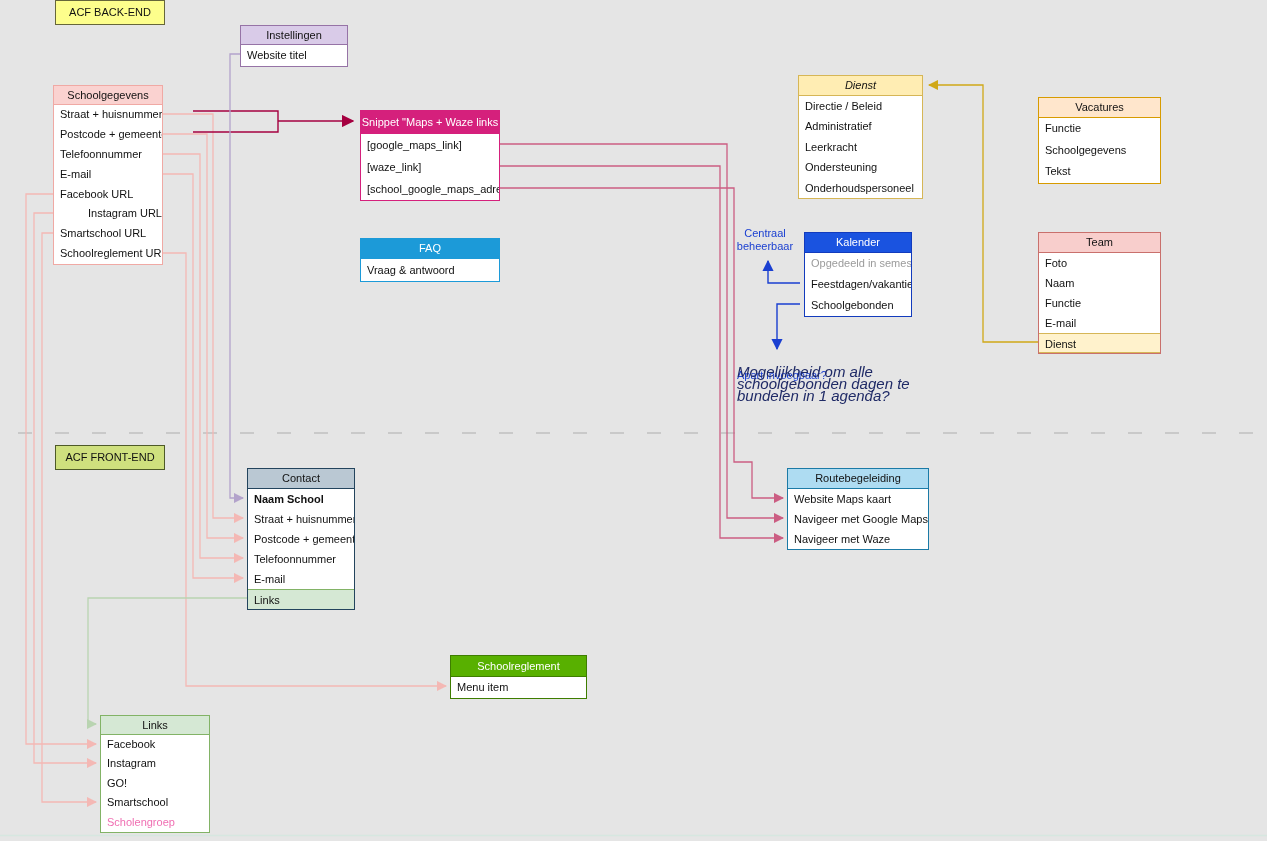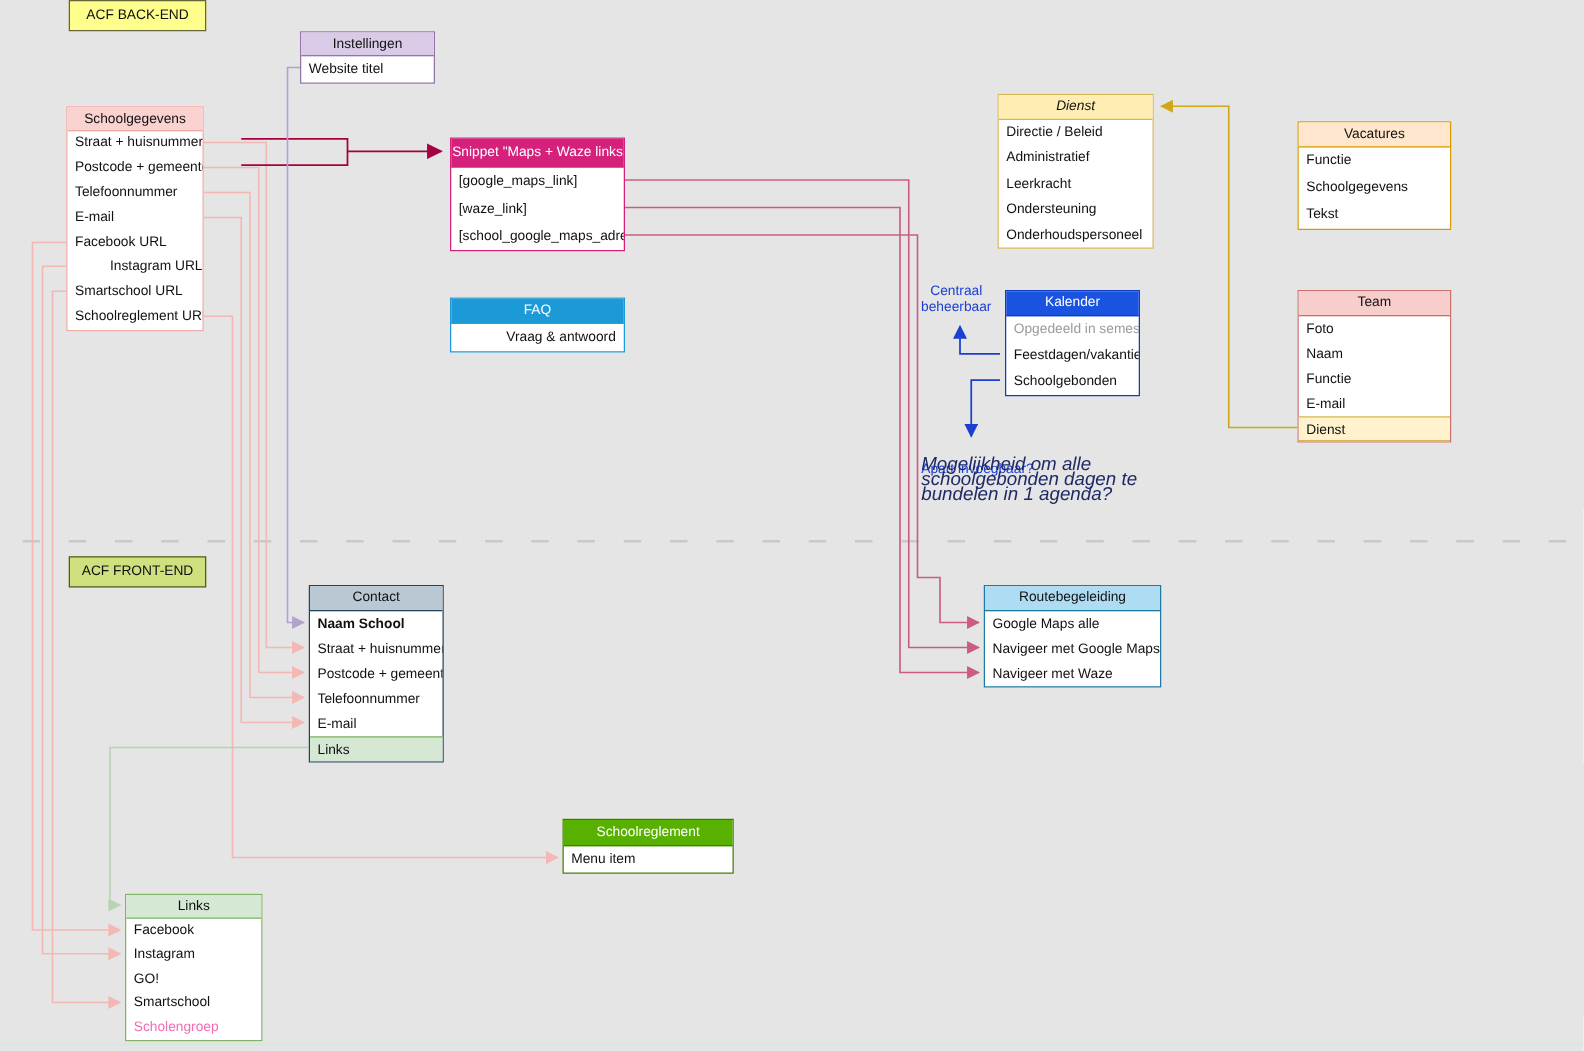--- a/index.html
+++ b/index.html
@@ -114,21 +114,21 @@
     <div>
         <div class="box-row" style="height: 22px; line-height: 22px;">[google_maps_link]</div>
         <div class="box-row" style="height: 22px; line-height: 22px;">[waze_link]</div>
         <div class="box-row" style="height: 22px; line-height: 22px;">[school_google_maps_adres]</div>
       </div>
   </div>
 
   <div class="dbox" style="left:360px;top:238px;width:140px;border-color:#1c9ad8;">
     <div class="hd" style="height:20px;line-height:19px;background:#1c9ad8;border-color:#1c9ad8;color:#fff;">FAQ</div>
     <div>
-        <div class="box-row" style="height: 22px; line-height: 22px; margin-left: 38px;">Vraag &amp; antwoord</div>
+        <div class="box-row" style="height: 22px; line-height: 22px;">Vraag &amp; antwoord</div>
       </div>
   </div>
 
   <div class="dbox" style="left:798px;top:75px;width:125px;border-color:#d6b656;">
     <div class="hd" style="height:20px;line-height:19px;background:#ffedb3;border-color:#d6b656;font-style:italic;">Dienst</div>
     <div>
         <div class="box-row" style="height: 20.4px; line-height: 20.4px;">Directie / Beleid</div>
         <div class="box-row" style="height: 20.4px; line-height: 20.4px;">Administratief</div>
         <div class="box-row" style="height: 20.4px; line-height: 20.4px;">Leerkracht</div>
         <div class="box-row" style="height: 20.4px; line-height: 20.4px;">Ondersteuning</div>
@@ -173,21 +173,21 @@
         <div class="box-row" style="height: 20px; line-height: 20px;">Postcode + gemeente</div>
         <div class="box-row" style="height: 20px; line-height: 20px;">Telefoonnummer</div>
         <div class="box-row" style="height: 20px; line-height: 20px;">E-mail</div>
         <div class="box-row hl-green" style="height: 20px; line-height: 20px;">Links</div>
       </div>
   </div>
 
   <div class="dbox" style="left:787px;top:468px;width:142px;border-color:#1b7aa6;">
     <div class="hd" style="height:20px;line-height:19px;background:#aedcf2;border-color:#1b7aa6;">Routebegeleiding</div>
     <div>
-        <div class="box-row" style="height: 20px; line-height: 20px;">Google Maps alle</div>
+        <div class="box-row" style="height: 20px; line-height: 20px;">Website Maps kaart</div>
         <div class="box-row" style="height: 20px; line-height: 20px;">Navigeer met Google Maps</div>
         <div class="box-row" style="height: 20px; line-height: 20px;">Navigeer met Waze</div>
       </div>
   </div>
 
   <div class="dbox" style="left:450px;top:655px;width:137px;border-color:#3e7d00;">
     <div class="hd" style="height:21px;line-height:20px;background:#58b000;border-color:#3e7d00;color:#fff;">Schoolreglement</div>
     <div>
         <div class="box-row" style="height: 21px; line-height: 21px;">Menu item</div>
       </div>

